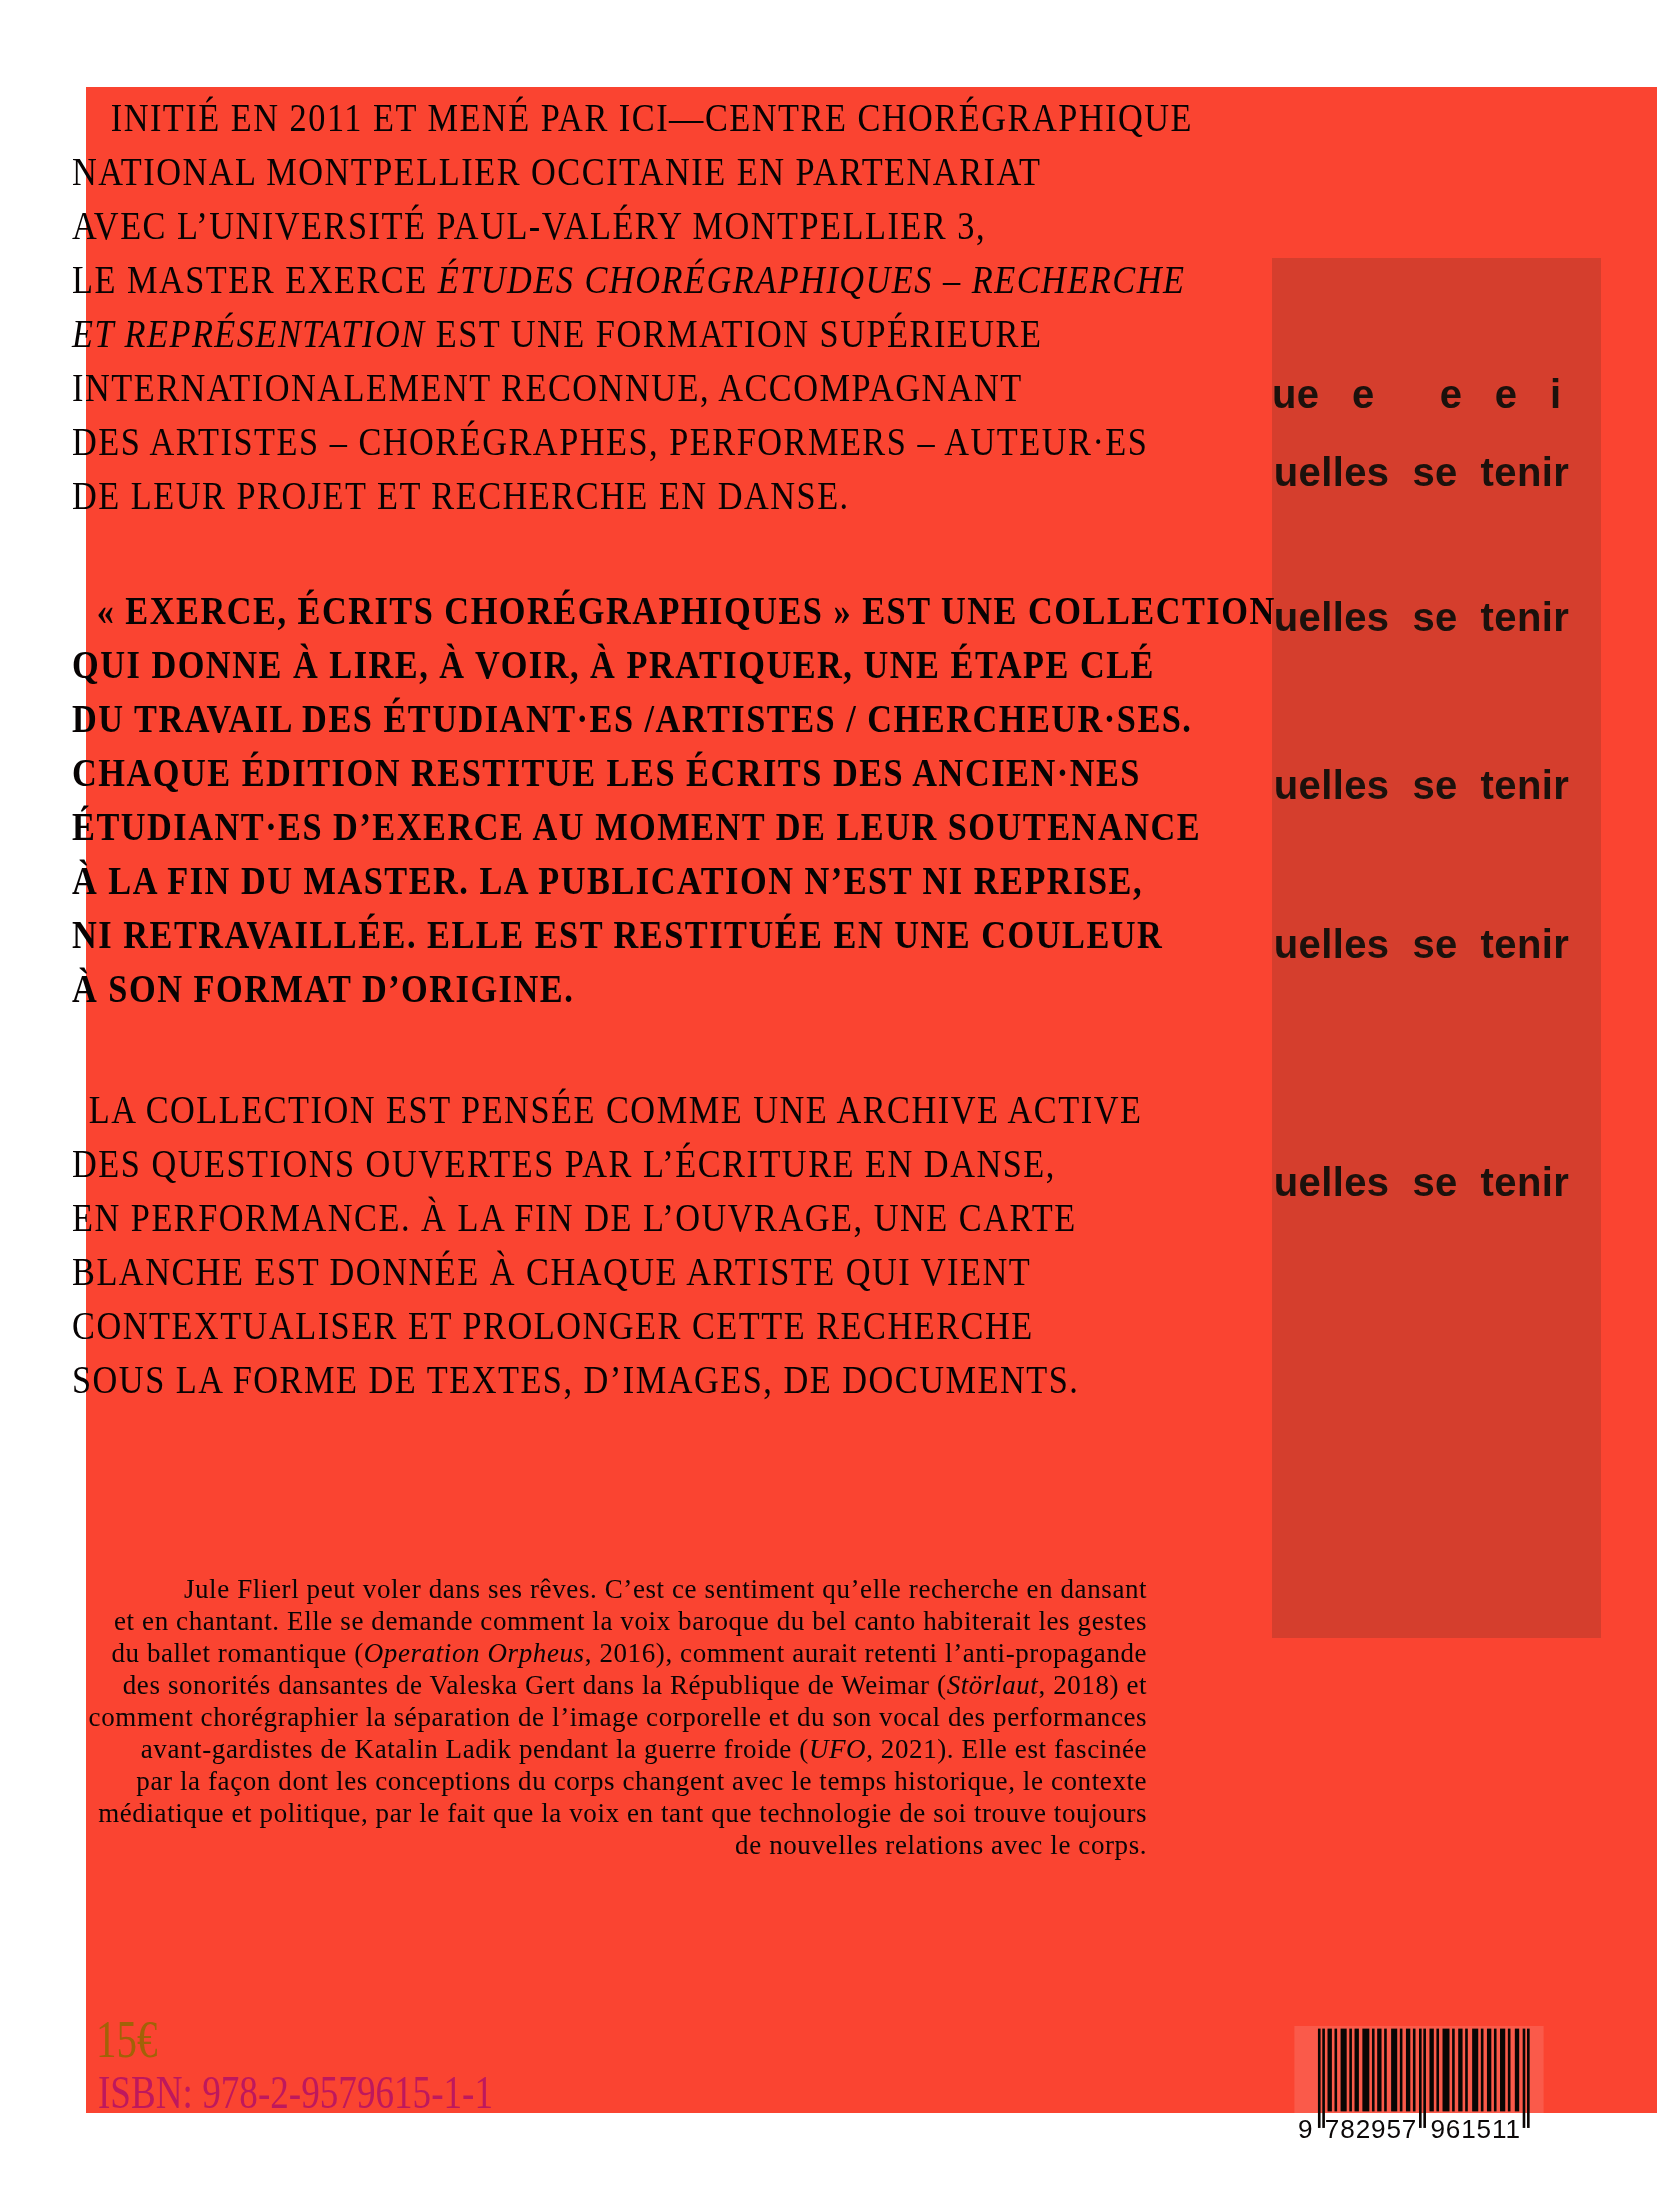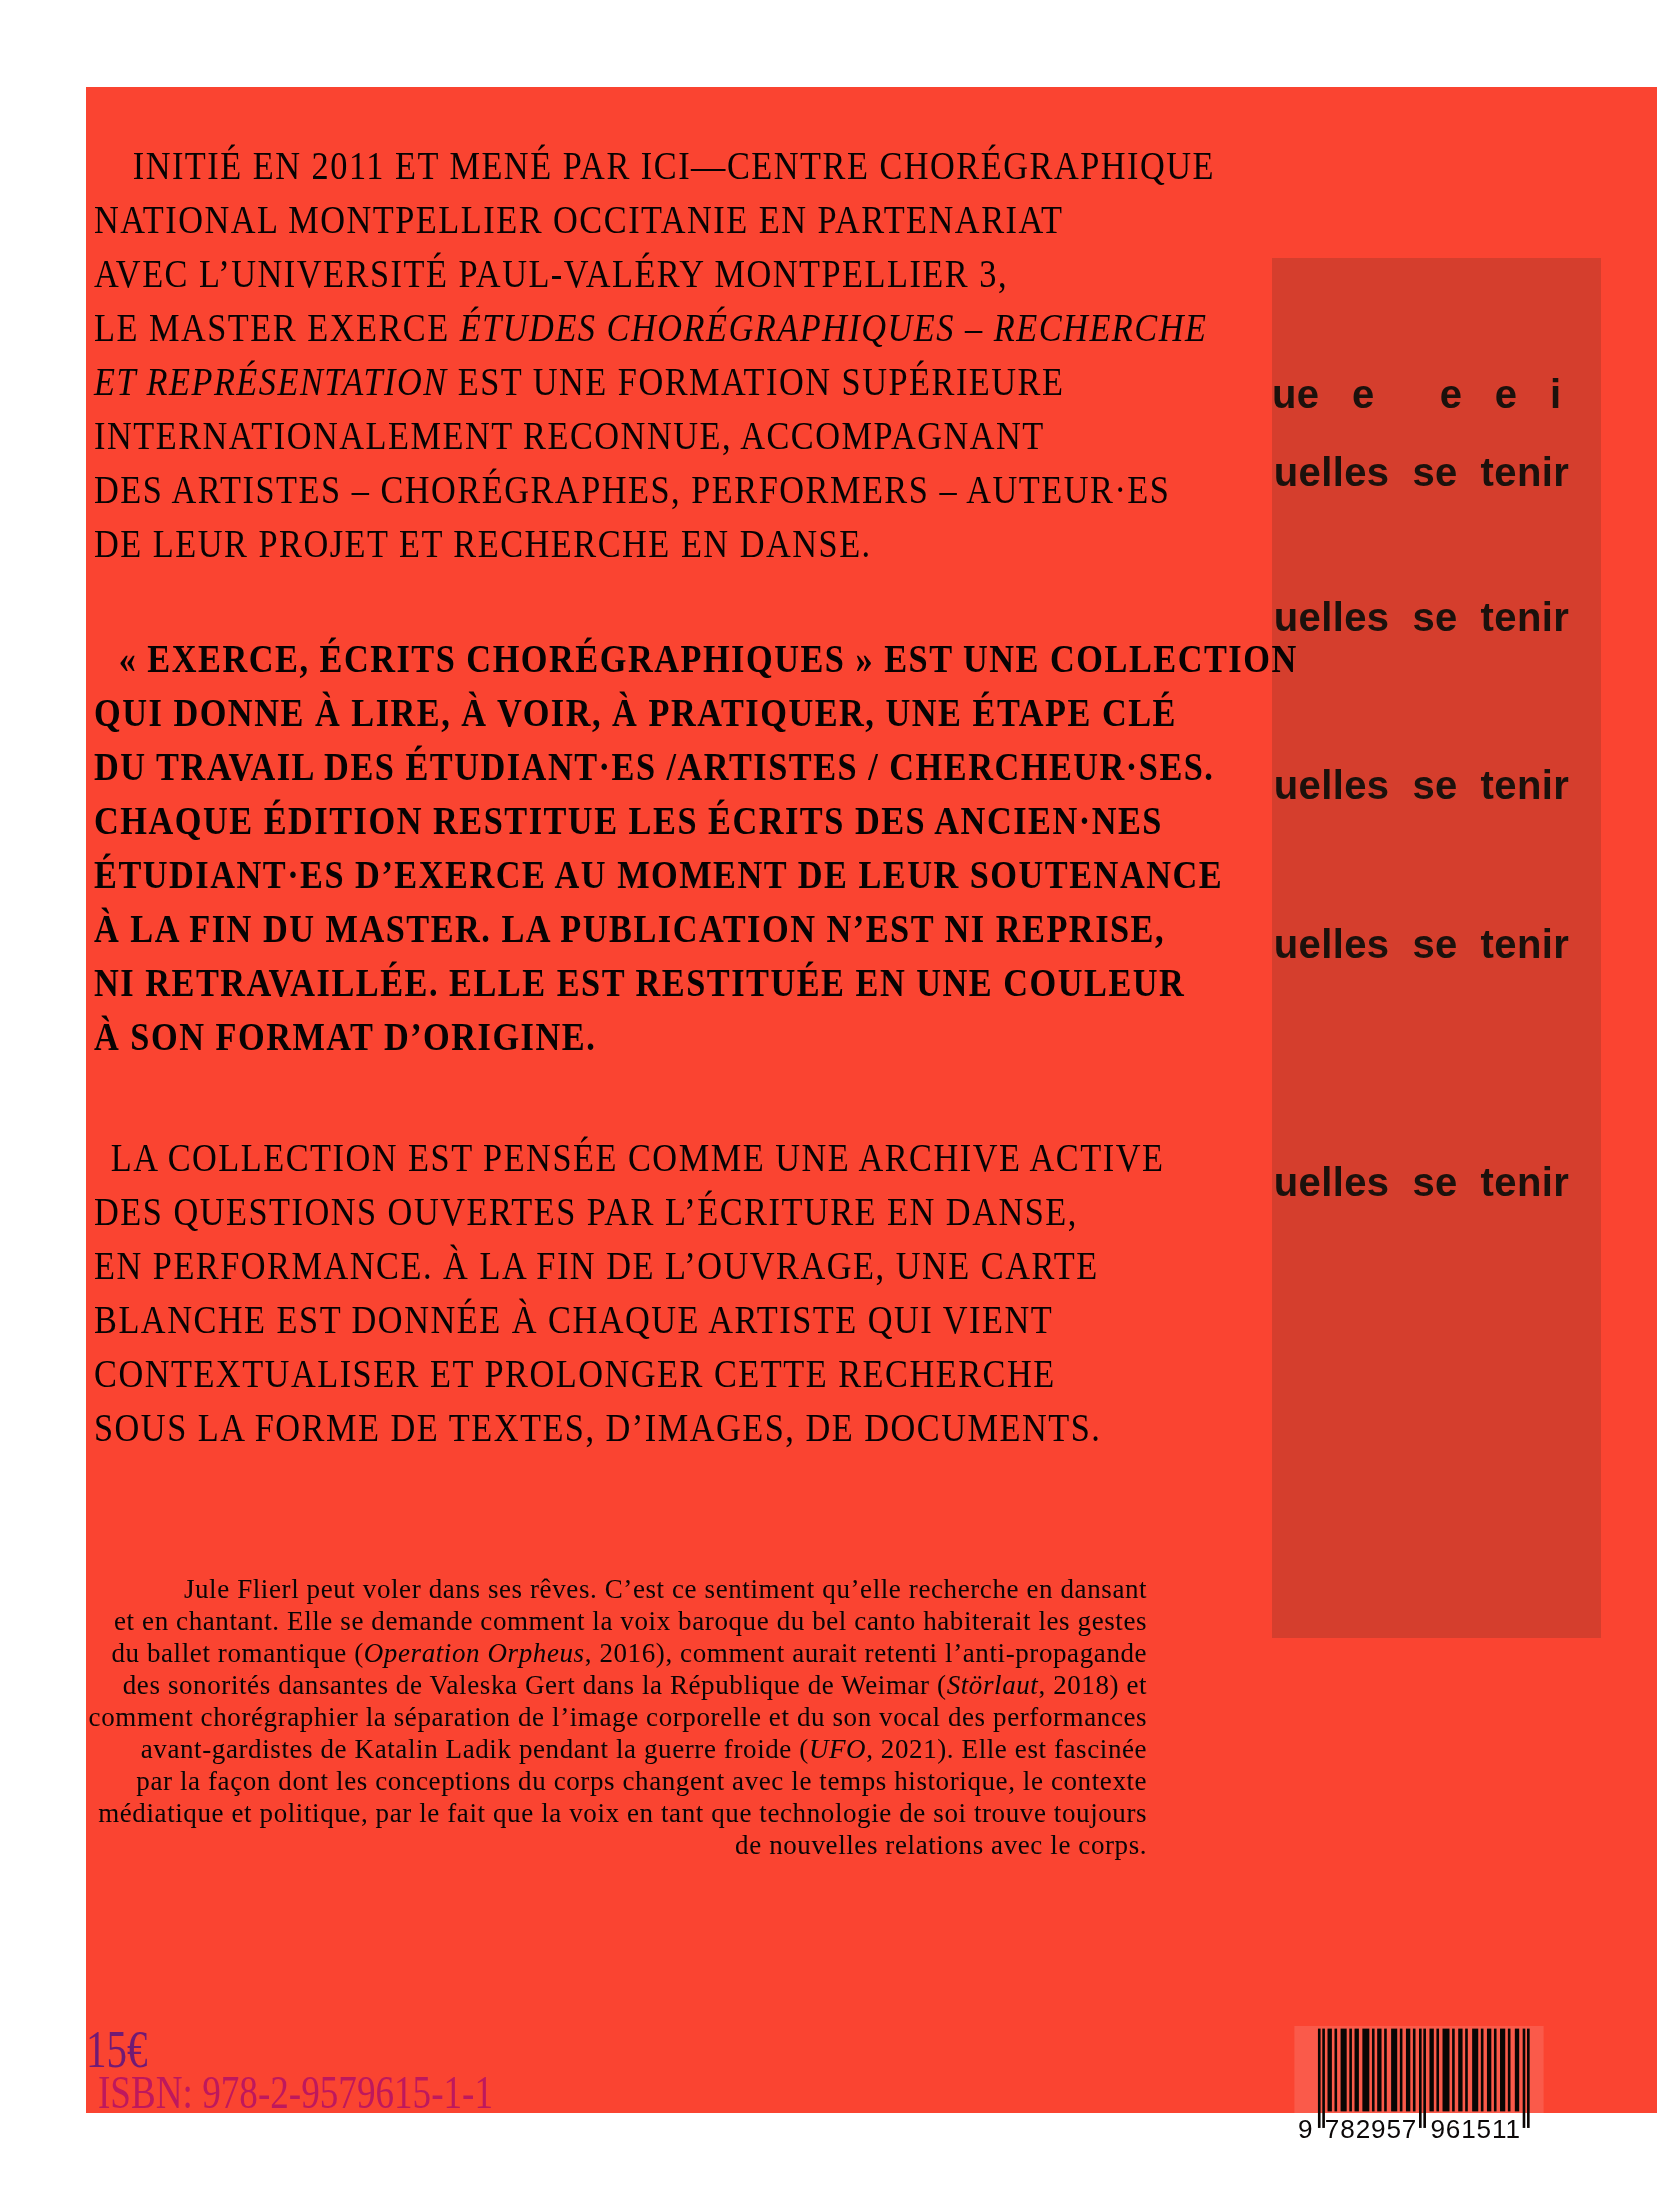--- a/index.html
+++ b/index.html
@@ -27,42 +27,42 @@
   .panel-line.frag { word-spacing:21px; left:0; }
   .panel-line:nth-of-type(1) { top:113px; }
   .panel-line:nth-of-type(2) { top:191px; }
   .panel-line:nth-of-type(3) { top:336px; }
   .panel-line:nth-of-type(4) { top:504px; }
   .panel-line:nth-of-type(5) { top:663px; }
   .panel-line:nth-of-type(6) { top:901px; }
 
   
   .para {
-    position:absolute; left:91px; padding-left:2.6px;
-    color:#070303; font-size:39px; line-height:54px; letter-spacing:1.7px;margin-top:48px;
+    position:absolute; left:69px; padding-left:2.6px;
+    color:#070303; font-size:39px; line-height:54px; letter-spacing:1.7px;
   }
   .cond { transform:scaleX(0.88); transform-origin:0 0; width:1328px; }
   .para .line { white-space:nowrap; }
   .p1 { top:91px; }
   .p2 { top:584px;font-weight:bold; }
   .p3 { top:1083px; }
   .p1 .line:first-child { text-indent:44px; }
   .p2 .line:first-child { text-indent:28px; }
   .p3 .line:first-child { text-indent:19px; }
   .it { font-style:italic; }
 
   
   .bio {
     position:absolute; left:86px; top:1573px; padding-left:2.6px;
     color:#0a0505; font-size:27px; line-height:32px; letter-spacing:0.6px;
   }
   .bio .line { white-space:nowrap;text-align:right; }
 
   
-  .price { position:absolute; left:86px; top:2014px; padding-left:0; color:#701a75; font-size:52px; line-height:52px;margin-top:10px; }
+  .price { position:absolute; left:86px; top:2014px; padding-left:10px; color:#a16207; font-size:52px; line-height:52px; }
   .isbn  { position:absolute; left:86px; top:2067px; padding-left:12px; color:#be185d; font-size:47px; line-height:51px; }
   .price .cond, .isbn .cond { transform:scaleX(0.79); width:873px; white-space:nowrap; }
 
   
   .barcode { position:absolute; left:1294px; top:2026px; }
   .barcode text {
     font-family:"Liberation Sans","DejaVu Sans",sans-serif;
     font-size:30px; letter-spacing:1px; fill:#0c0808;
   }
 </style>

